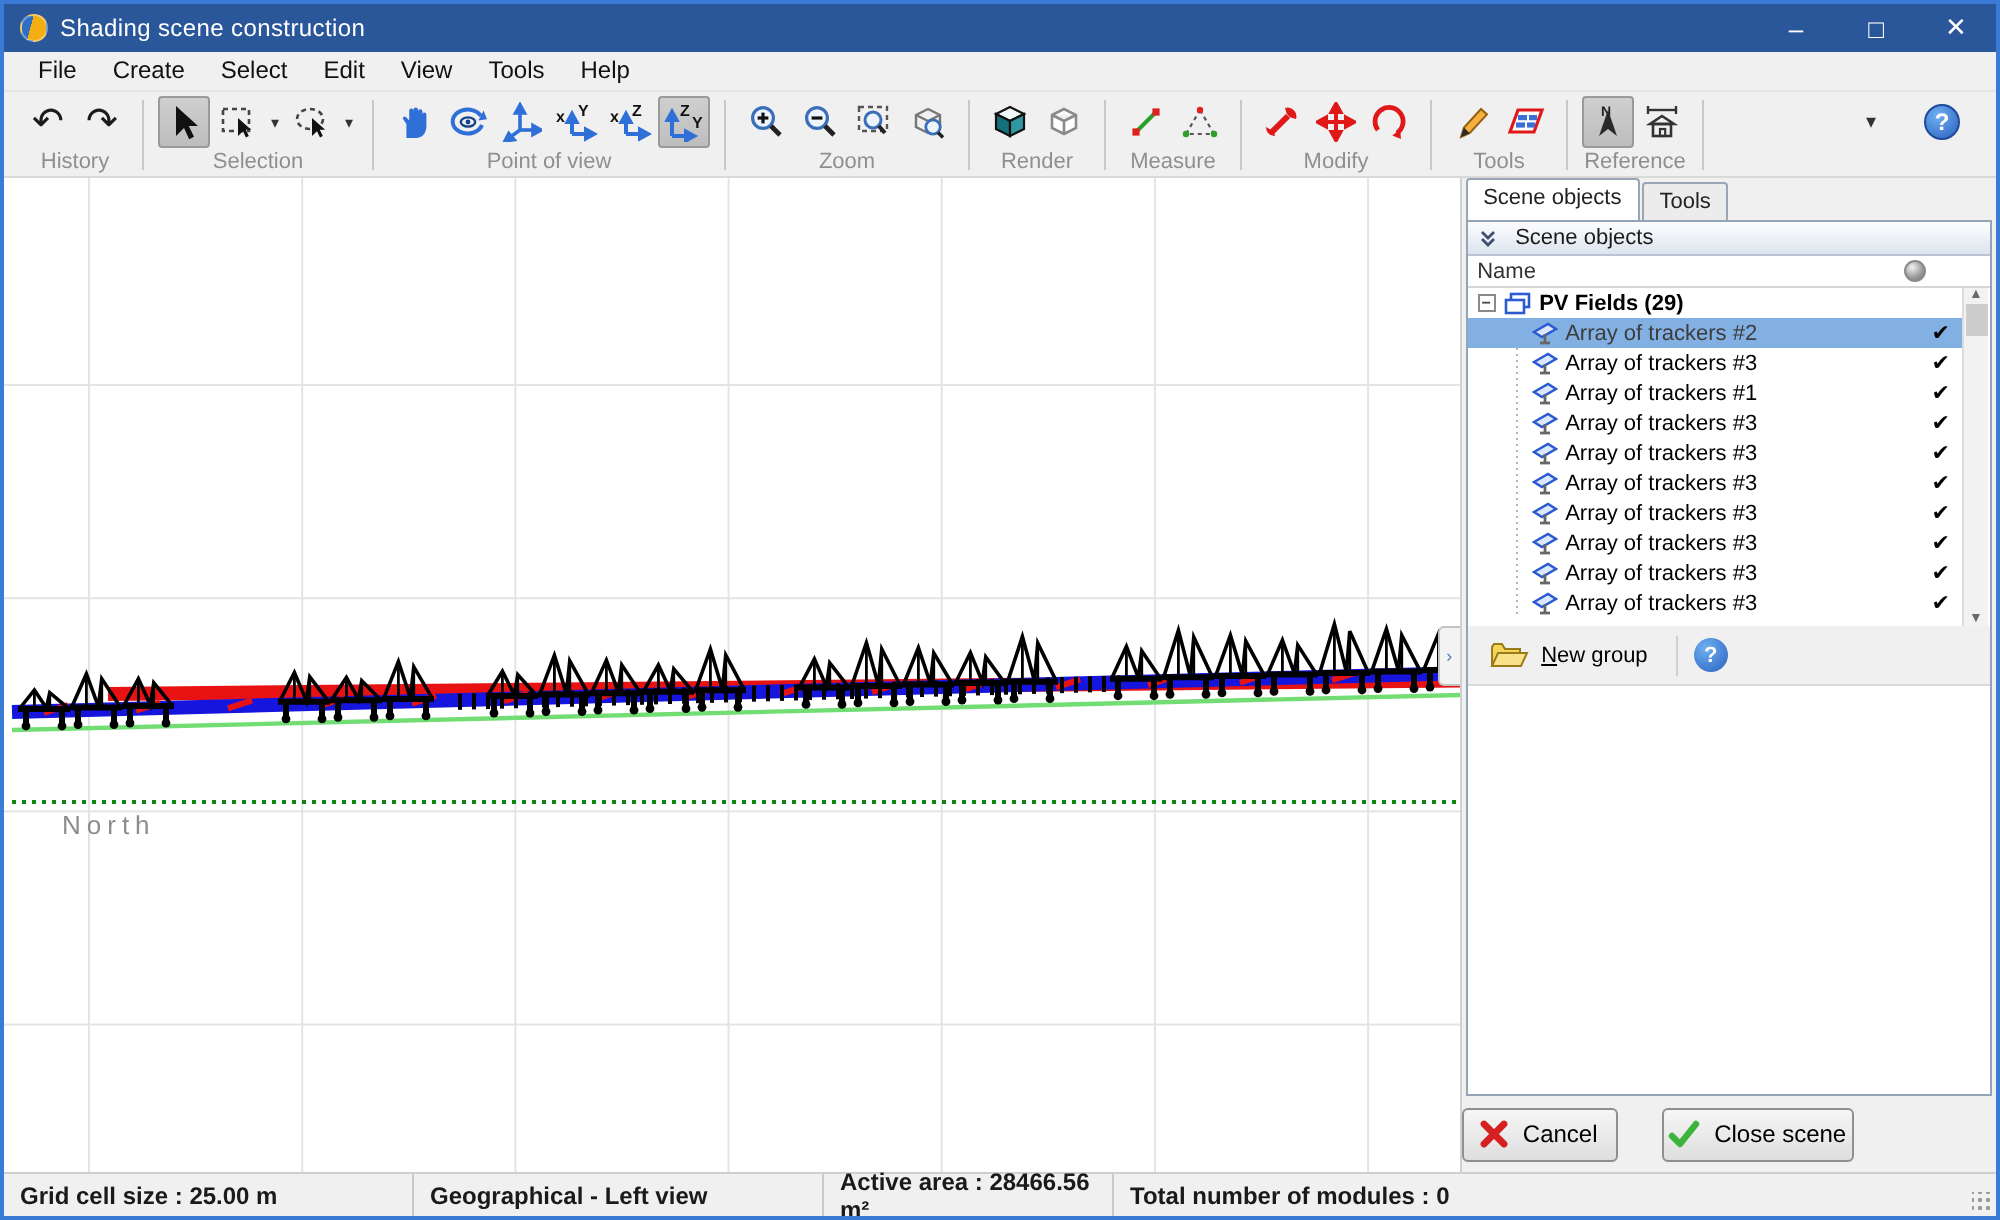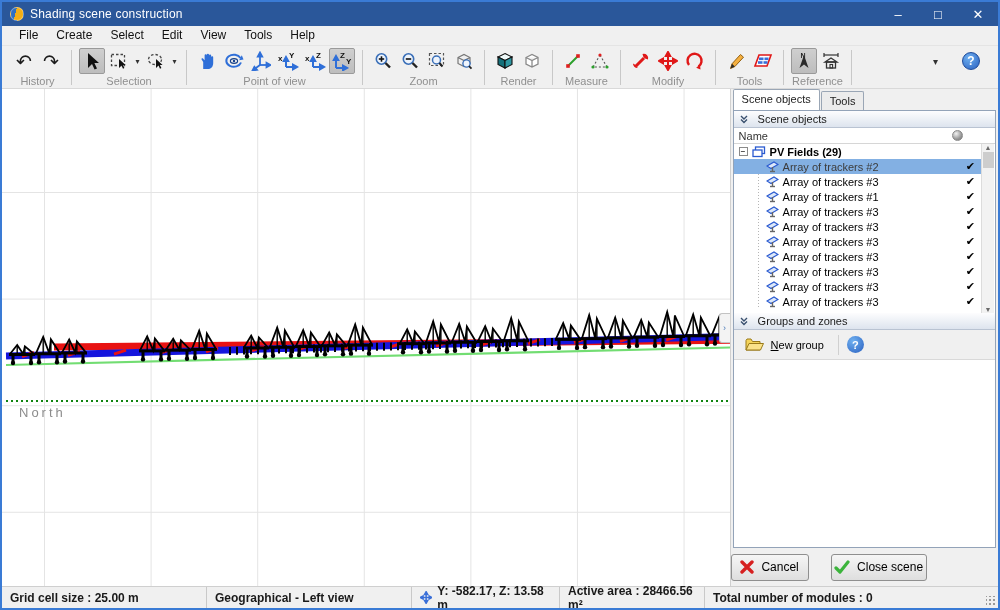--- a/index.html
+++ b/index.html
@@ -28,21 +28,21 @@
   .drop { font-size:8px; color:#333; width:9px; text-align:center; }
   .undo-glyph { font-size:19px; color:#1c1c1c; line-height:1; }
   .toolbar-right { margin-left:auto; display:flex; align-items:center; gap:22px; padding-right:14px; height:28px; }
   .help-circle { width:18px; height:18px; border-radius:50%; background:radial-gradient(circle at 35% 30%,#6fb0f0,#2a60c0); color:#fff; font-weight:bold; font-size:12px; display:flex; align-items:center; justify-content:center; border:1px solid #1d4a9a; }
 
   
   .main { flex:1 1 auto; display:flex; min-height:0; }
   .canvas { position:relative; width:751px; background:#fff;
     background-image:linear-gradient(to right,#e4e4e4 1px,transparent 1px),linear-gradient(to bottom,#e4e4e4 1px,transparent 1px);
     background-size:106.6px 106.6px; background-position:42px 103px; overflow:hidden; }
-  .north-label { position:absolute; left:17px; top:316px; font-size:13px; color:#8c8c8c; letter-spacing:3px; }
+  .north-label { position:absolute; left:29px; top:316px; font-size:13px; color:#8c8c8c; letter-spacing:3px; }
   .collapse-handle { position:absolute; right:0; top:224px; width:11px; height:30px; background:#f3f3f3; border:1px solid #c3c3c3; border-right:none; border-radius:3px 0 0 3px; display:flex; align-items:center; justify-content:center; color:#4a7ab8; font-size:9px; }
 
   
   .panel { width:277px; background:#f0f0f0; display:flex; flex-direction:column; border-left:1px solid #d0d0d0; }
   .tabs { height:21px; display:flex; align-items:flex-end; padding-left:2px; gap:1px; }
   .tab { font-size:11px; padding:3px 8px 3px 8px; border:1px solid #9aa6b5; border-bottom:none; border-radius:2px 2px 0 0; background:#ececec; color:#222; height:19px; }
   .tab.active { background:#fff; height:21px; position:relative; z-index:2; }
   .panel-box { flex:1 1 auto; margin:0 2px; border:1px solid #93a3b8; background:#fff; display:flex; flex-direction:column; min-height:0; position:relative; }
   .sec-header { height:17px; background:linear-gradient(#fdfdfe,#dde4ee); border-bottom:1px solid #b9c3d2; display:flex; align-items:center; gap:6px; padding-left:6px; font-size:11px; color:#1a1a1a; flex:0 0 auto; }
   .chev2 { display:flex; }
@@ -802,29 +802,20 @@
   </div>
               </div>
           </div>
           <div class="tscroll">
             <span>▲</span>
             <span class="tthumb"></span>
             <span class="down">▼</span>
           </div>
         </div>
 
-        <div class="sec-header">
-          <span class="chev2">
-            <svg width="12" height="9" viewBox="0 0 12 9">
-                <polyline points="1,1 4,4 7,1" fill="none" stroke="#39506e" stroke-width="1.4"></polyline>
-                <polyline points="1,4.5 4,7.5 7,4.5" fill="none" stroke="#39506e" stroke-width="1.4"></polyline>
-              </svg>
-          </span>
-          <span>Groups and zones</span>
-        </div>
 
         <div class="groups-bar">
           <div class="new-group-btn">
             <svg width="20" height="15" viewBox="0 0 20 15">
                 <path d="M1 3.5 L1 13 L15 13 L15 4.5 L7.5 4.5 L6 2 L2 2 Z" fill="#f5d45a" stroke="#9a7b1a" stroke-width="1"></path>
                 <path d="M4 6.5 L18.5 6.5 L15.5 13 L1 13 Z" fill="#fae28a" stroke="#9a7b1a" stroke-width="1"></path>
               </svg>
             <span><u>N</u><span>ew group</span></span>
           </div>
           <div class="gsep"></div>
@@ -847,33 +838,20 @@
             </svg>
           <span>Close scene</span>
         </div>
       </div>
     </div>
   </div>
 
   <div class="statusbar">
     <div class="sseg s1">Grid cell size : 25.00 m</div>
     <div class="sseg s2">Geographical - Left view</div>
-    <div class="sseg s3">
-      <svg width="13" height="13" viewBox="0 0 20 20">
-          <g stroke="#3a6fd8" stroke-width="2.4" fill="#3a6fd8">
-            <line x1="10" y1="4" x2="10" y2="16"></line>
-            <line x1="4" y1="10" x2="16" y2="10"></line>
-            <polygon points="10,0.5 7.4,5 12.6,5"></polygon>
-            <polygon points="10,19.5 7.4,15 12.6,15"></polygon>
-            <polygon points="0.5,10 5,7.4 5,12.6"></polygon>
-            <polygon points="19.5,10 15,7.4 15,12.6"></polygon>
-          </g>
-        </svg>
-      <span>Y: -582.17, Z: 13.58 m</span>
-    </div>
     <div class="sseg s4">Active area : 28466.56 m²</div>
     <div class="sseg s5">
       <span>Total number of modules : 0</span>
       <span class="grip"></span>
     </div>
   </div>
 
 </div>
 
 </body></html>

